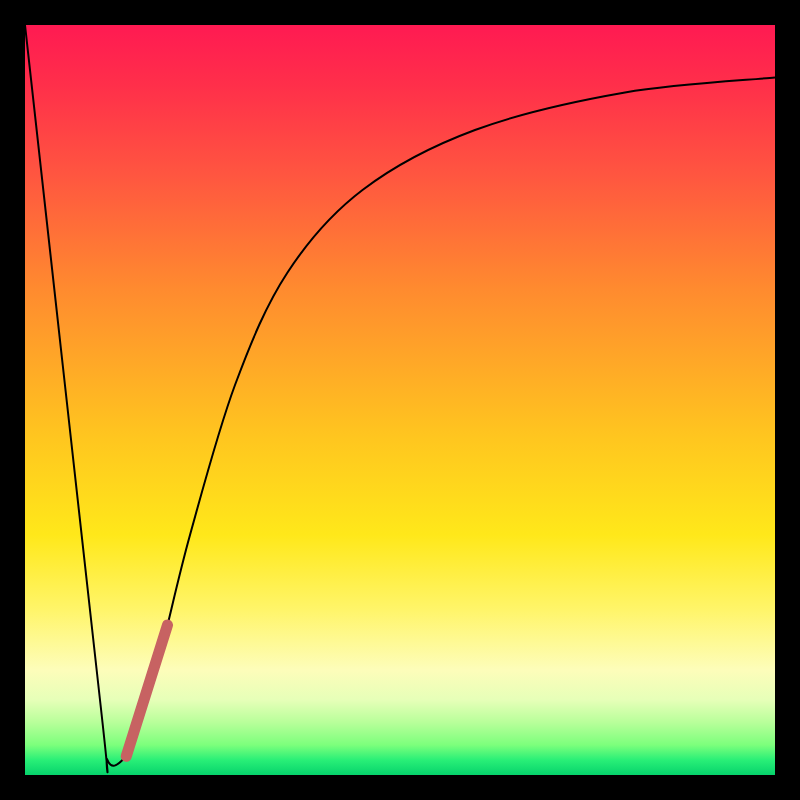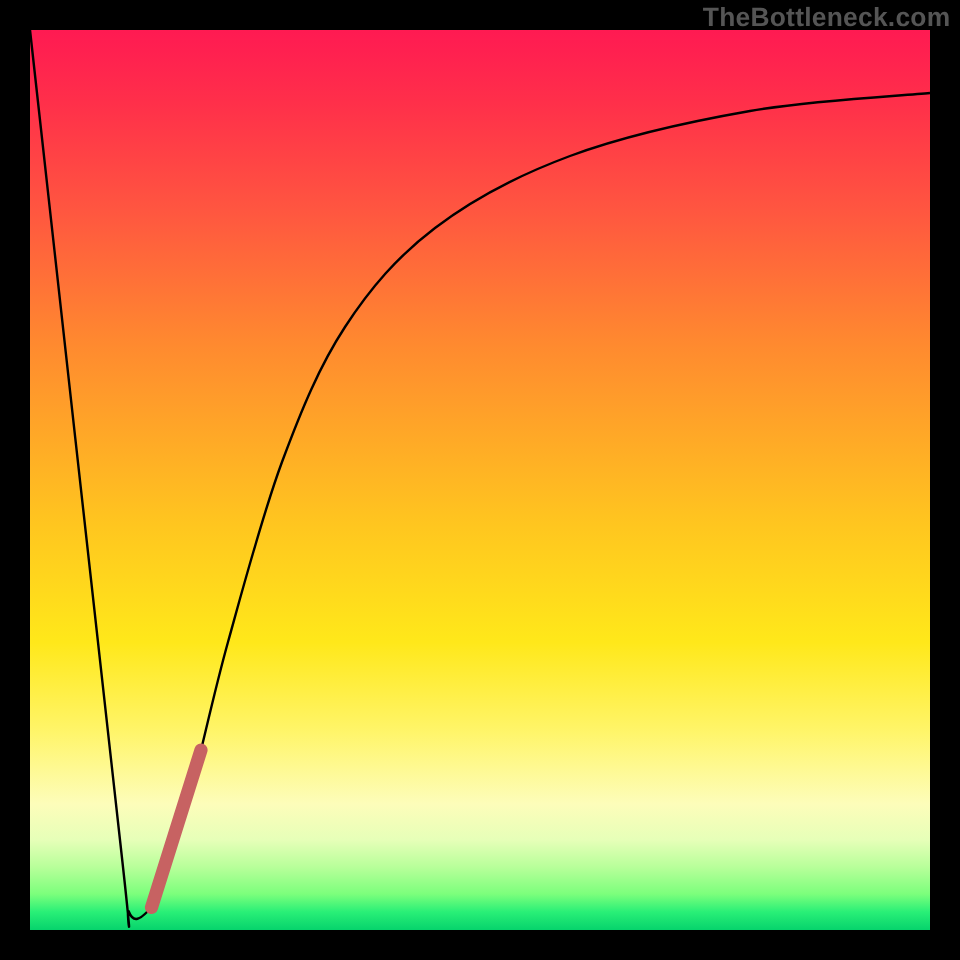--- a/index.html
+++ b/index.html
@@ -65,21 +65,20 @@
     inset: 0;
     width: 100%;
     height: 100%;
     overflow: visible;
   }
 </style>
 </head>
 <body>
 
 <div class="stage">
-  <div class="watermark">TheBottleneck.com</div>
 
   <div class="plot-frame">
     <div class="plot-inner">
       <div class="gradient"></div>
       <div class="plot-border"></div>
       <svg class="curve" viewBox="0 0 750 750" preserveAspectRatio="none">
         <g>
           <path id="series-0" fill="none" stroke="#000000" stroke-width="2" d="M 0 0 C 12.50 112.50, 61.25 552.50, 75.00 675.00 C 88.75 797.50, 78.75 725.00, 82.50 735.00 C 86.25 745.00, 92.50 740.00, 97.50 735.00 C 102.50 730.00, 106.25 722.50, 112.50 705.00 C 118.75 687.50, 126.25 662.50, 135.00 630.00 C 143.75 597.50, 152.50 555.00, 165.00 510.00 C 177.50 465.00, 193.75 403.75, 210.00 360.00 C 226.25 316.25, 241.25 280.00, 262.50 247.50 C 283.75 215.00, 306.25 188.75, 337.50 165.00 C 368.75 141.25, 406.25 121.25, 450.00 105.00 C 493.75 88.75, 550.00 76.25, 600.00 67.50 C 650.00 58.75, 725.00 55.00, 750.00 52.50"></path>
           <path id="series-1" fill="none" stroke="#c76262" stroke-width="11" stroke-linecap="round" d="M 101.25 731.25 L 142.5 600"></path>
         </g>

